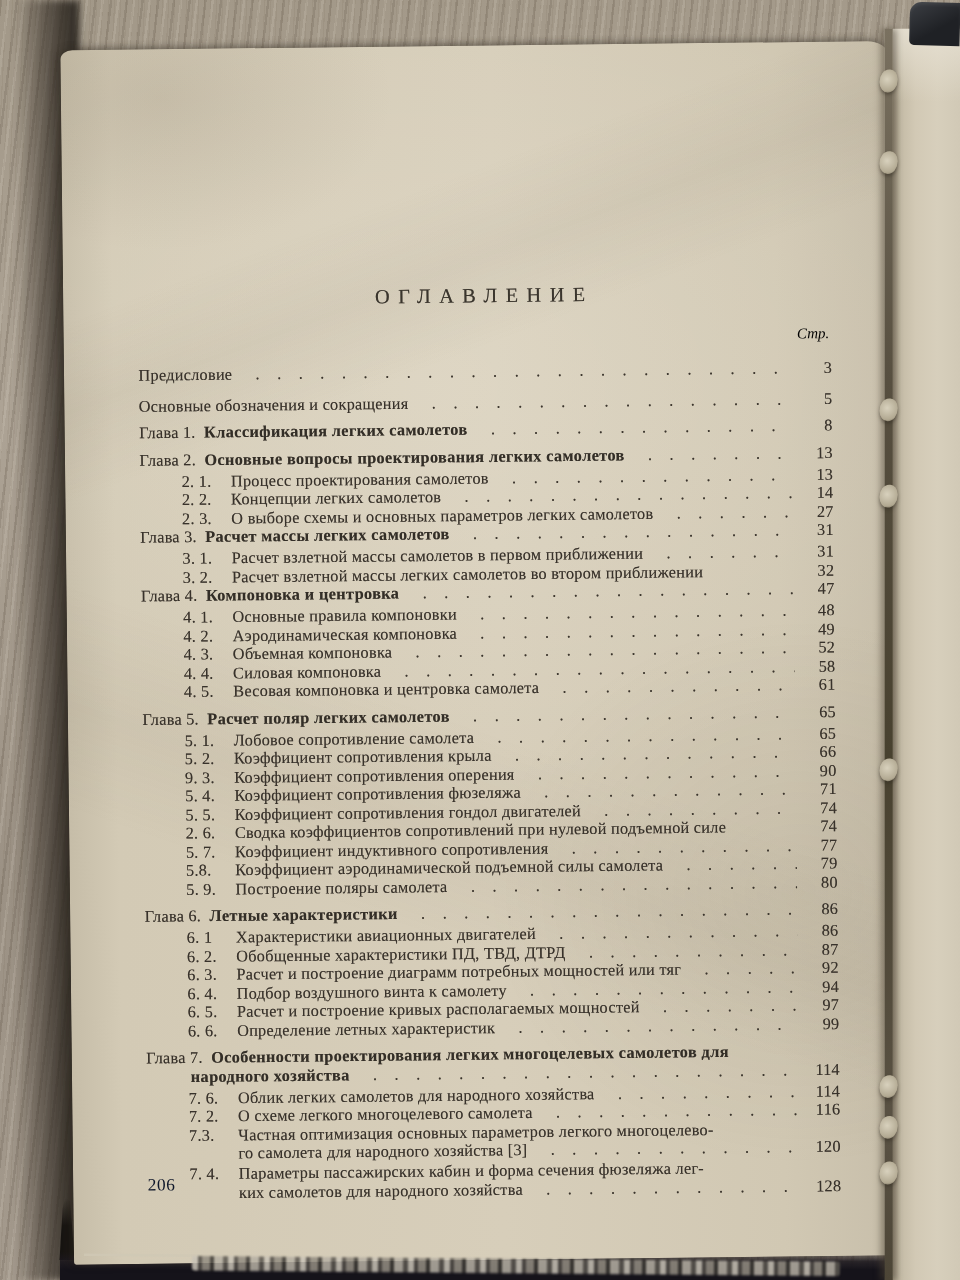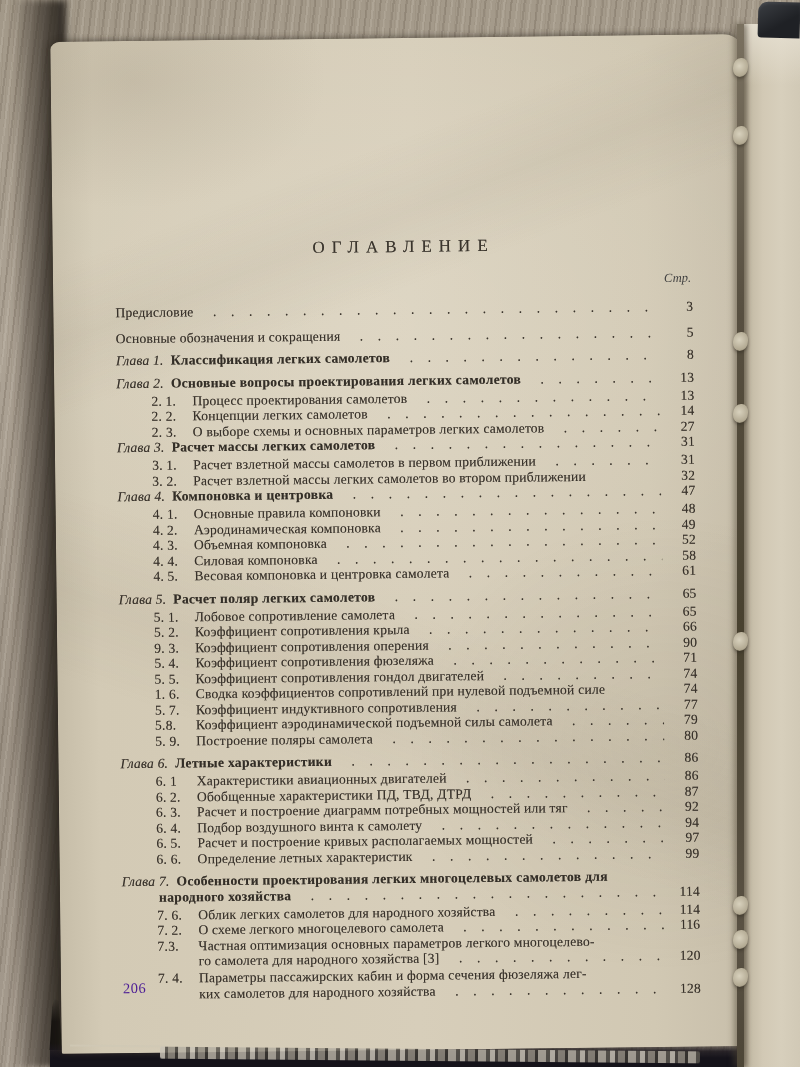--- a/index.html
+++ b/index.html
@@ -94,41 +94,41 @@
   .content{
     position:absolute;left:62px;top:0;width:578px;height:1012px;
     color:#38322b;
   }
   .toc-title{
     position:absolute;top:199px;left:0;width:100%;text-align:center;
     font-size:17px;letter-spacing:7px;color:#3a352d;
     text-shadow:0 0 0.5px rgba(58,53,45,0.55);
   }
   .col-header{
-    position:absolute;top:236px;right:2px;font-style:italic;font-size:12.5px;color:#404040;
+    position:absolute;top:236px;right:2px;font-style:italic;font-size:12.5px;color:#000000;
   }
   .rows{position:absolute;top:264px;left:0;width:100%;}
   .row{font-size:13.6px;line-height:15.5px;letter-spacing:0.2px;
        text-shadow:0 0 0.4px rgba(55,48,40,0.5);}
   .row.front + .row.front{margin-top:10px;}
   .row.spaced{margin-top:7px;}
   .row.chapter + .row.sub, .row.chapter2 + .row.sub{margin-top:2.5px;}
   .row.sub2 + .row.sub2{margin-top:1.5px;}
   .line{display:flex;align-items:baseline;}
   .line.cont-ch{padding-left:37px;}
   .line.cont-sub{padding-left:41px;}
   .row.sub, .row.sub2{padding-left:35px;}
   .num{flex:0 0 41px;white-space:nowrap;font-family:Liberation Serif, serif;}
-  .prefix{font-style:italic;padding-right:7px;white-space:nowrap;text-align:center;}
+  .prefix{padding-right:7px;white-space:nowrap;text-align:center;}
   .ctitle{font-weight:bold;letter-spacing:0.3px;white-space:nowrap;color:#332e27;}
   .text{white-space:nowrap;}
   .leader{flex:1 1 0;min-width:10px;overflow:hidden;white-space:nowrap;padding:0 5px;color:#3b352d;}
   .pg{flex:0 0 34px;text-align:right;white-space:nowrap;}
   .folio{
-    position:absolute;top:939px;left:0;font-size:14.5px;letter-spacing:0.5px;color:#4c1d95;
+    position:absolute;top:939px;left:0;font-size:14.5px;letter-spacing:0.5px;color:#0f172a;
   }
 </style>
 </head>
 <body>
 
 <div class="wood"></div>
 <div class="book-shadow"></div>
 <div class="cable"></div>
 
 <div class="bottom-band"></div>
@@ -308,21 +308,21 @@
         <div class="row sub">
           <div class="line">
             <span class="num">5. 5.</span>
             <span class="text">Коэффициент сопротивления гондол двигателей</span>
             <span class="leader">&nbsp;&nbsp;&nbsp;&nbsp;.&nbsp;&nbsp;&nbsp;&nbsp;.&nbsp;&nbsp;&nbsp;&nbsp;.&nbsp;&nbsp;&nbsp;&nbsp;.&nbsp;&nbsp;&nbsp;&nbsp;.&nbsp;&nbsp;&nbsp;&nbsp;.&nbsp;&nbsp;&nbsp;&nbsp;.&nbsp;&nbsp;&nbsp;&nbsp;.&nbsp;&nbsp;&nbsp;&nbsp;.&nbsp;&nbsp;&nbsp;&nbsp;.&nbsp;&nbsp;&nbsp;&nbsp;.&nbsp;&nbsp;&nbsp;&nbsp;.&nbsp;&nbsp;&nbsp;&nbsp;.&nbsp;&nbsp;&nbsp;&nbsp;.&nbsp;&nbsp;&nbsp;&nbsp;.&nbsp;&nbsp;&nbsp;&nbsp;.&nbsp;&nbsp;&nbsp;&nbsp;.&nbsp;&nbsp;&nbsp;&nbsp;.&nbsp;&nbsp;&nbsp;&nbsp;.&nbsp;&nbsp;&nbsp;&nbsp;.&nbsp;&nbsp;&nbsp;&nbsp;.&nbsp;&nbsp;&nbsp;&nbsp;.&nbsp;&nbsp;&nbsp;&nbsp;.&nbsp;&nbsp;&nbsp;&nbsp;.&nbsp;&nbsp;&nbsp;&nbsp;.&nbsp;&nbsp;&nbsp;&nbsp;.&nbsp;&nbsp;&nbsp;&nbsp;.&nbsp;&nbsp;&nbsp;&nbsp;.&nbsp;&nbsp;&nbsp;&nbsp;.&nbsp;&nbsp;&nbsp;&nbsp;.&nbsp;&nbsp;&nbsp;&nbsp;.&nbsp;&nbsp;&nbsp;&nbsp;.&nbsp;&nbsp;&nbsp;&nbsp;.&nbsp;&nbsp;&nbsp;&nbsp;.&nbsp;&nbsp;&nbsp;&nbsp;.&nbsp;&nbsp;&nbsp;&nbsp;.&nbsp;&nbsp;&nbsp;&nbsp;.&nbsp;&nbsp;&nbsp;&nbsp;.&nbsp;&nbsp;&nbsp;&nbsp;.&nbsp;&nbsp;&nbsp;&nbsp;.</span>
             <span class="pg">74</span>
           </div>
         </div>
         <div class="row sub">
           <div class="line">
-            <span class="num">1. 6.</span>
+            <span class="num">2. 6.</span>
             <span class="text">Сводка коэффициентов сопротивлений при нулевой подъемной силе</span>
             <span class="leader"></span>
             <span class="pg">74</span>
           </div>
         </div>
         <div class="row sub">
           <div class="line">
             <span class="num">5. 7.</span>
             <span class="text">Коэффициент индуктивного сопротивления</span>
             <span class="leader">&nbsp;&nbsp;&nbsp;&nbsp;.&nbsp;&nbsp;&nbsp;&nbsp;.&nbsp;&nbsp;&nbsp;&nbsp;.&nbsp;&nbsp;&nbsp;&nbsp;.&nbsp;&nbsp;&nbsp;&nbsp;.&nbsp;&nbsp;&nbsp;&nbsp;.&nbsp;&nbsp;&nbsp;&nbsp;.&nbsp;&nbsp;&nbsp;&nbsp;.&nbsp;&nbsp;&nbsp;&nbsp;.&nbsp;&nbsp;&nbsp;&nbsp;.&nbsp;&nbsp;&nbsp;&nbsp;.&nbsp;&nbsp;&nbsp;&nbsp;.&nbsp;&nbsp;&nbsp;&nbsp;.&nbsp;&nbsp;&nbsp;&nbsp;.&nbsp;&nbsp;&nbsp;&nbsp;.&nbsp;&nbsp;&nbsp;&nbsp;.&nbsp;&nbsp;&nbsp;&nbsp;.&nbsp;&nbsp;&nbsp;&nbsp;.&nbsp;&nbsp;&nbsp;&nbsp;.&nbsp;&nbsp;&nbsp;&nbsp;.&nbsp;&nbsp;&nbsp;&nbsp;.&nbsp;&nbsp;&nbsp;&nbsp;.&nbsp;&nbsp;&nbsp;&nbsp;.&nbsp;&nbsp;&nbsp;&nbsp;.&nbsp;&nbsp;&nbsp;&nbsp;.&nbsp;&nbsp;&nbsp;&nbsp;.&nbsp;&nbsp;&nbsp;&nbsp;.&nbsp;&nbsp;&nbsp;&nbsp;.&nbsp;&nbsp;&nbsp;&nbsp;.&nbsp;&nbsp;&nbsp;&nbsp;.&nbsp;&nbsp;&nbsp;&nbsp;.&nbsp;&nbsp;&nbsp;&nbsp;.&nbsp;&nbsp;&nbsp;&nbsp;.&nbsp;&nbsp;&nbsp;&nbsp;.&nbsp;&nbsp;&nbsp;&nbsp;.&nbsp;&nbsp;&nbsp;&nbsp;.&nbsp;&nbsp;&nbsp;&nbsp;.&nbsp;&nbsp;&nbsp;&nbsp;.&nbsp;&nbsp;&nbsp;&nbsp;.&nbsp;&nbsp;&nbsp;&nbsp;.</span>

